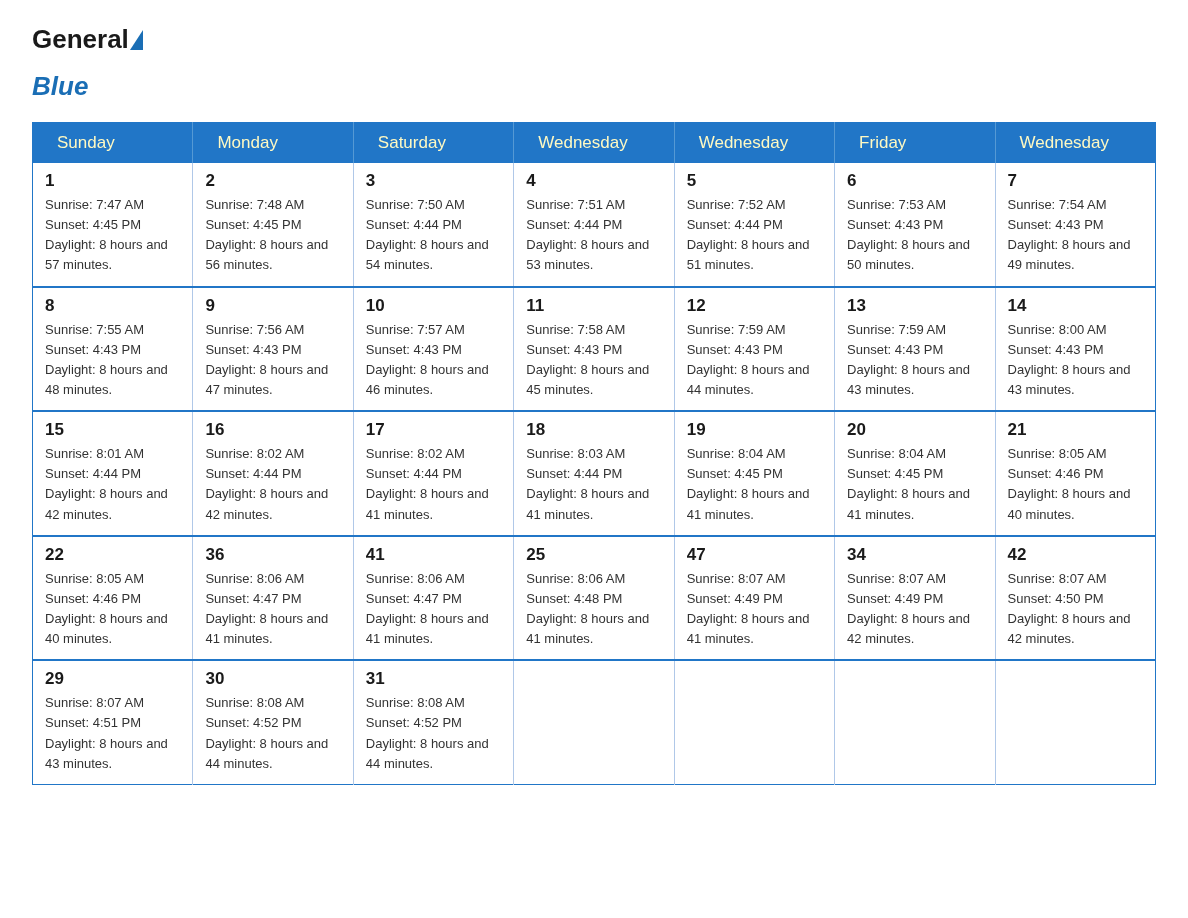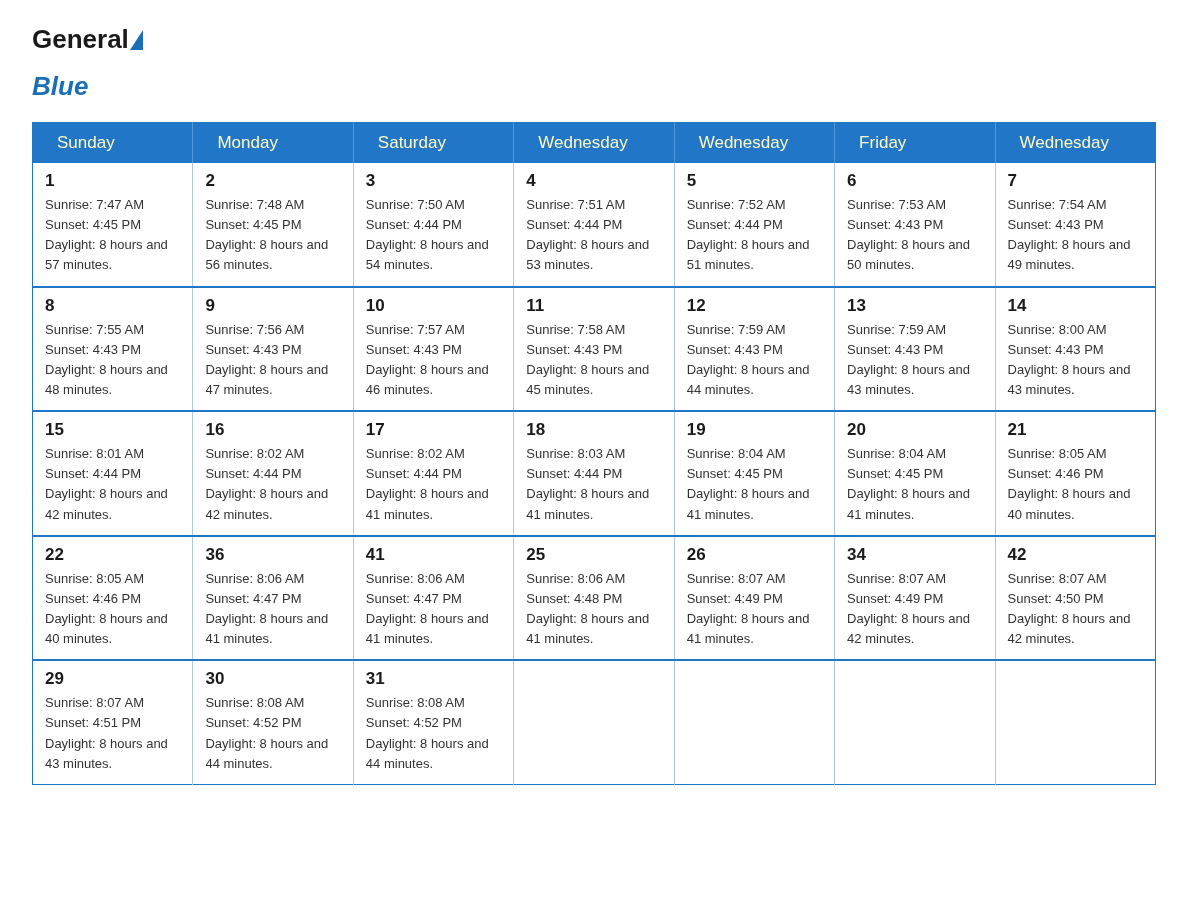--- a/index.html
+++ b/index.html
@@ -219,21 +219,21 @@
         </td>
         <td>
           <span class="day-number">41</span>
           <div class="day-info">Sunrise: 8:06 AM<br>Sunset: 4:47 PM<br>Daylight: 8 hours and 41 minutes.</div>
         </td>
         <td>
           <span class="day-number">25</span>
           <div class="day-info">Sunrise: 8:06 AM<br>Sunset: 4:48 PM<br>Daylight: 8 hours and 41 minutes.</div>
         </td>
         <td>
-          <span class="day-number">26</span>
+          <span class="day-number">47</span>
           <div class="day-info">Sunrise: 8:07 AM<br>Sunset: 4:49 PM<br>Daylight: 8 hours and 41 minutes.</div>
         </td>
         <td>
           <span class="day-number">34</span>
           <div class="day-info">Sunrise: 8:07 AM<br>Sunset: 4:49 PM<br>Daylight: 8 hours and 42 minutes.</div>
         </td>
         <td>
           <span class="day-number">42</span>
           <div class="day-info">Sunrise: 8:07 AM<br>Sunset: 4:50 PM<br>Daylight: 8 hours and 42 minutes.</div>
         </td>

